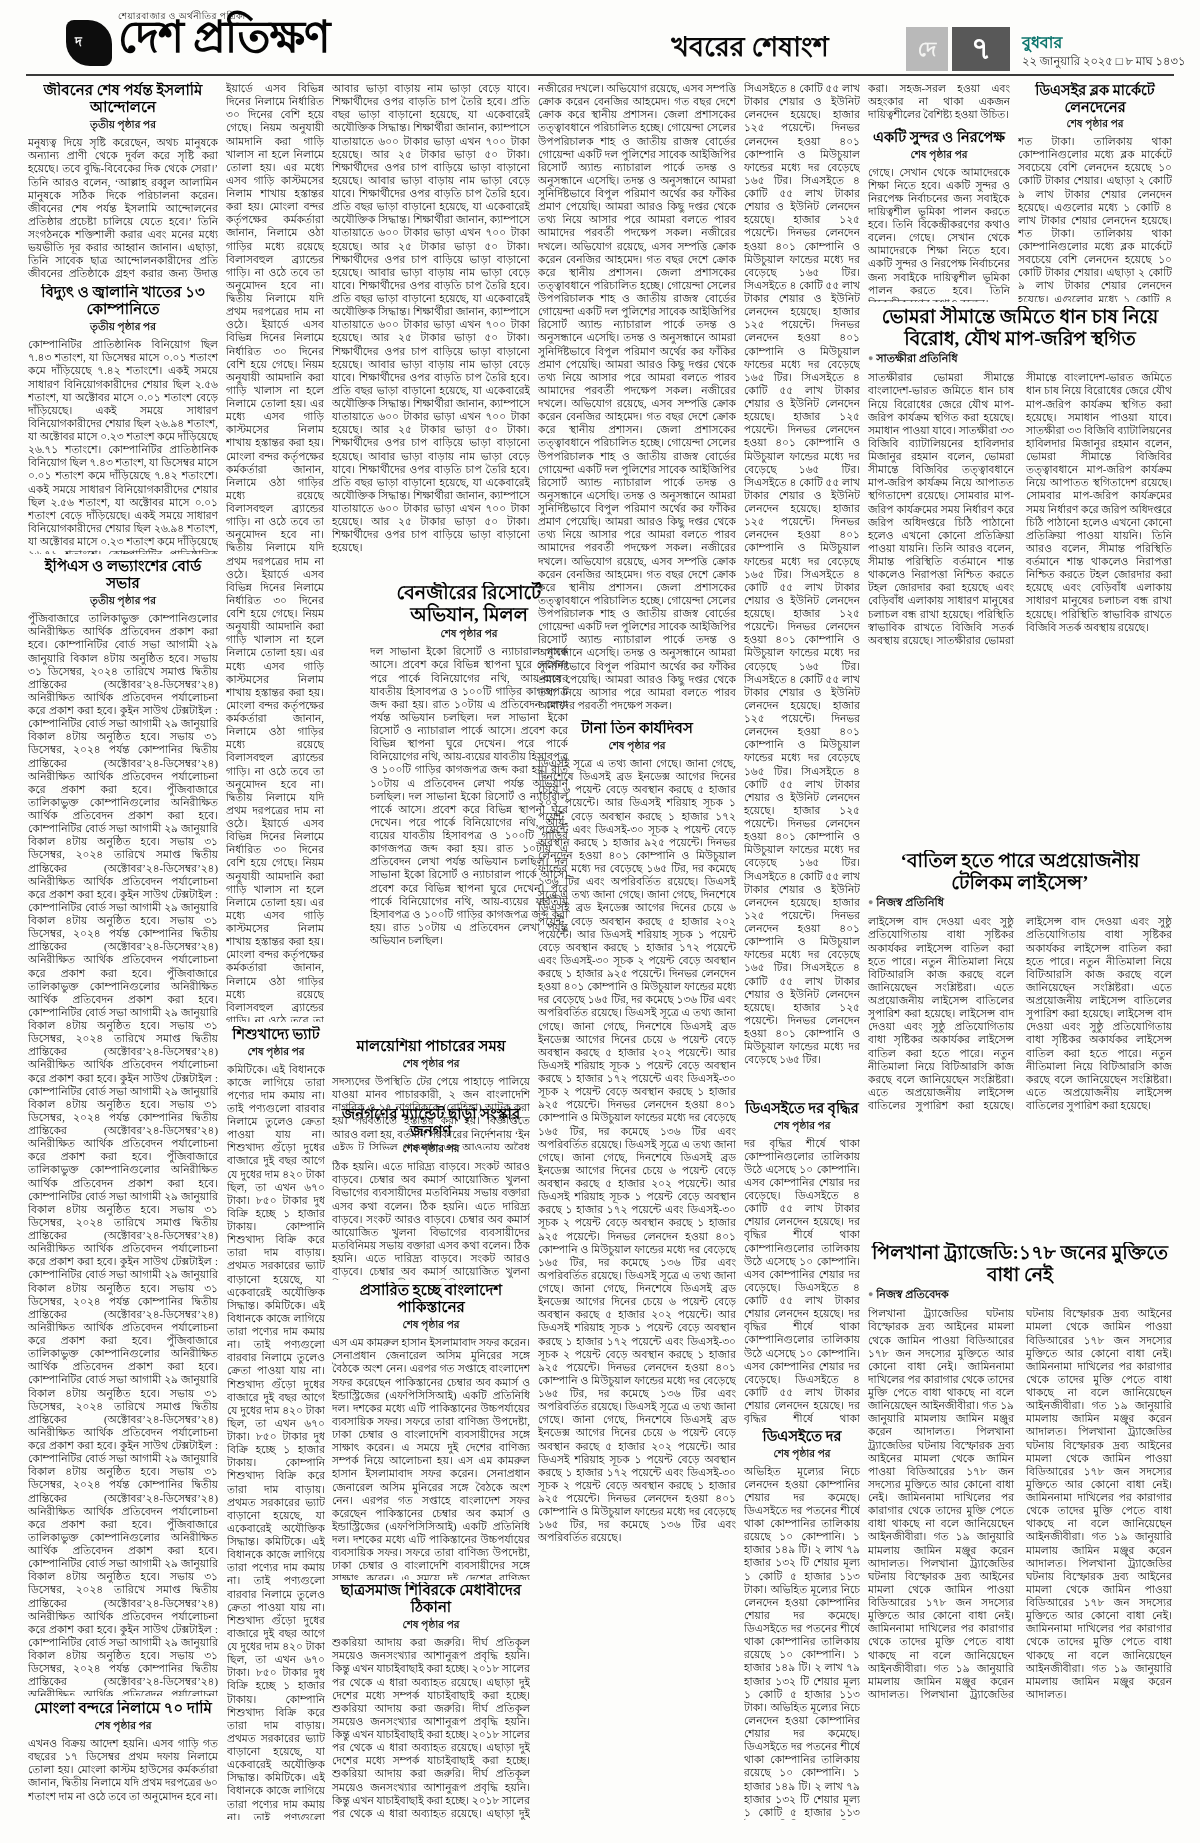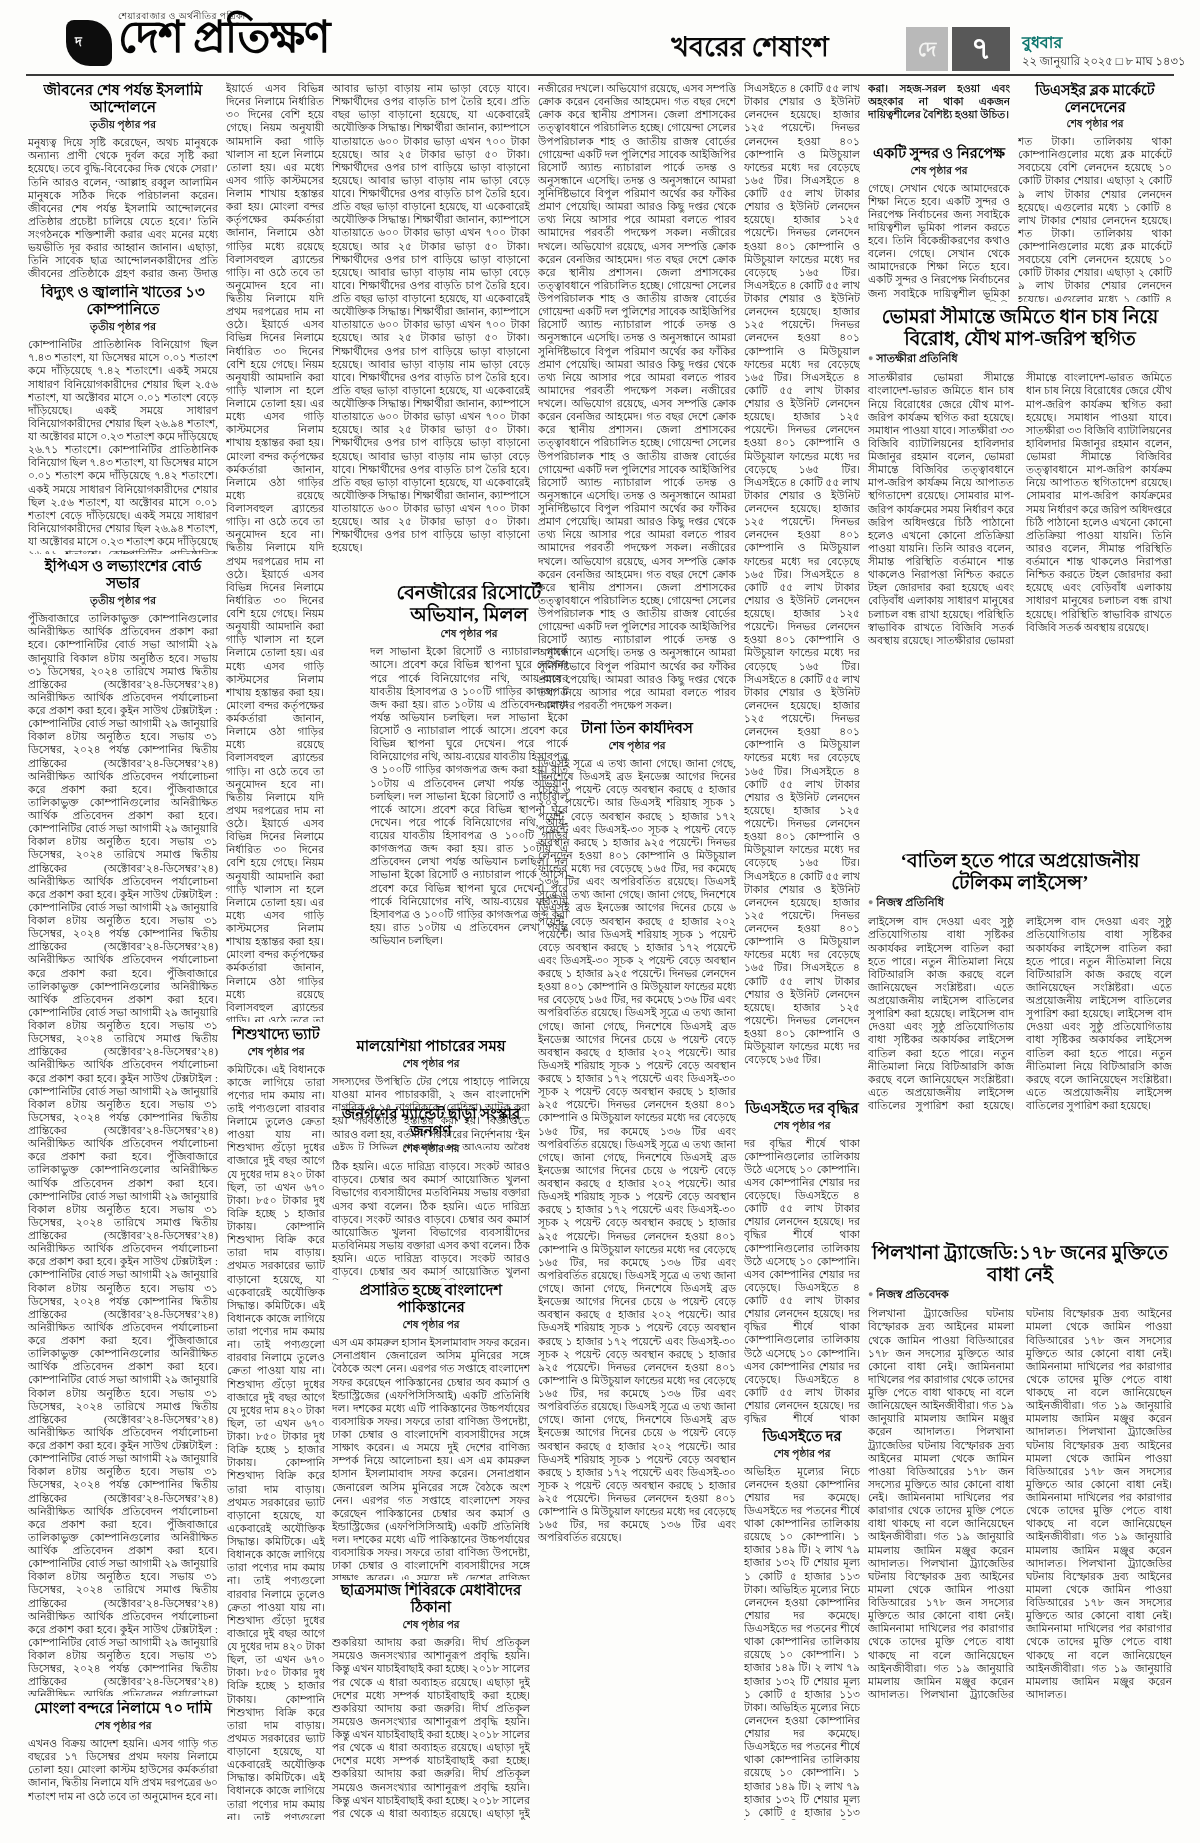--- a/index.html
+++ b/index.html
@@ -27,21 +27,21 @@
   .hl{font-weight:900;text-align:center;color:#050505;line-height:1.14;flex:0 0 auto;}
   .hl-lg{font-size:19px;}
   .hl-md{font-size:15px;}
   .hl-sm{font-size:14.5px;}
   .contd{flex:0 0 auto;text-align:center;font-size:10.5px;font-weight:bold;color:#1a1a1a;margin:1px 0 2px;}
   .byline{flex:0 0 auto;font-size:11px;font-weight:bold;color:#111;margin:1px 0 2px;}
   .byline .dot{color:#8a8a8a;font-size:9px;vertical-align:1px;}
   .body{flex:1 1 auto;font-size:10.6px;line-height:1.24;text-align:justify;overflow:hidden;
         color:#141414;word-break:break-word;}
   .body.two-col{column-count:2;column-gap:12px;}
-  .stub{flex:0 0 auto;overflow:hidden;margin-bottom:19px;font-weight:bold;}
+  .stub{flex:0 0 auto;overflow:hidden;margin-bottom:3px;}
 </style>
 </head>
 <body>
 
 <div id="page">
 
   <div id="masthead">
     <div id="emblem">
         <span>দ</span>
       </div>

